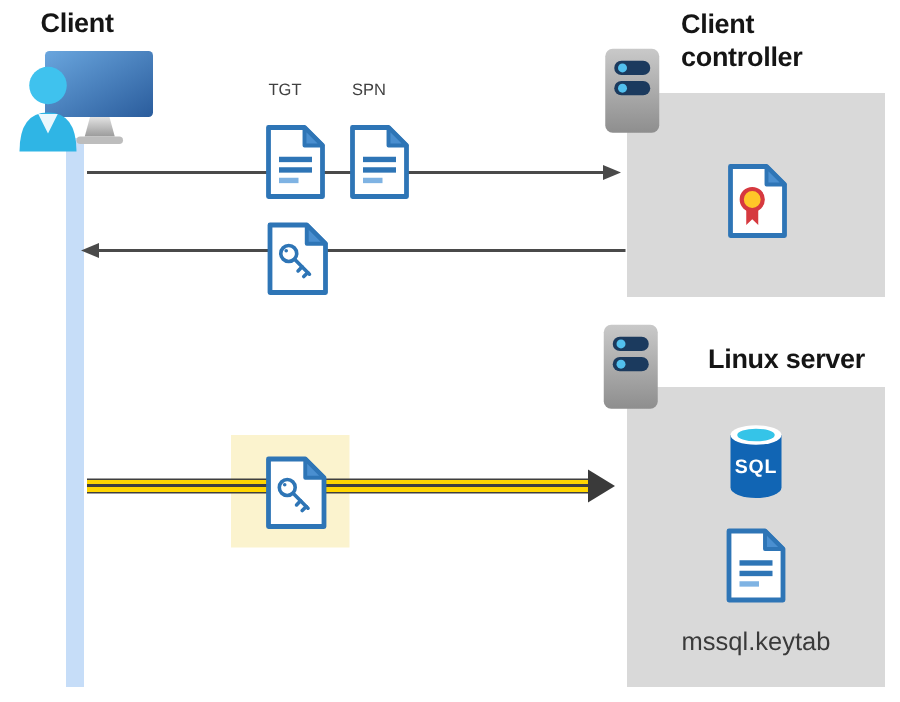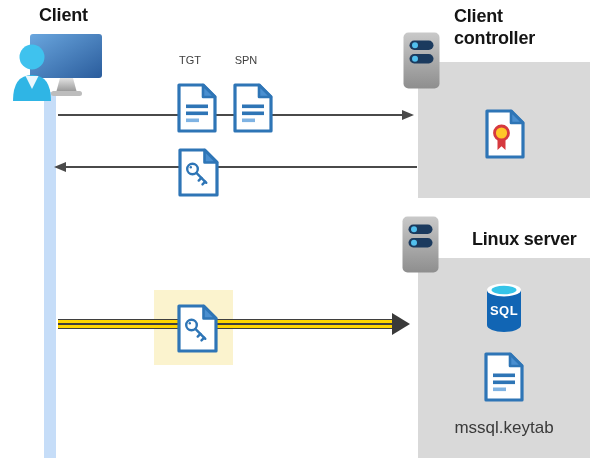--- a/index.html
+++ b/index.html
@@ -25,21 +25,21 @@
   .highlight{background:#fbf3ce;}
   .z1{z-index:1}.z2{z-index:2}
 </style>
 </head>
 <body>
 
 <div id="canvas">
 
   <div class="abs lifeline" style="left:44px;top:92px;width:12px;height:366px;"></div>
 
-  <div class="abs heading" style="left:39px;top:4px;">Client</div>
+  <div class="abs heading" style="left:27px;top:4px;">Client</div>
 
   <svg class="abs" style="left:10px;top:30px;" width="95" height="72" viewBox="0 0 95 72">
     <defs>
       <linearGradient id="mon" x1="0" y1="0" x2="1" y2="1">
         <stop offset="0" stop-color="#6aa6de"></stop>
           <stop offset="1" stop-color="#2a5c9c"></stop>
       </linearGradient>
       <linearGradient id="stand" x1="0" y1="0" x2="0" y2="1">
         <stop offset="0" stop-color="#e2e2e2"></stop>
           <stop offset="1" stop-color="#9b9b9b"></stop>

